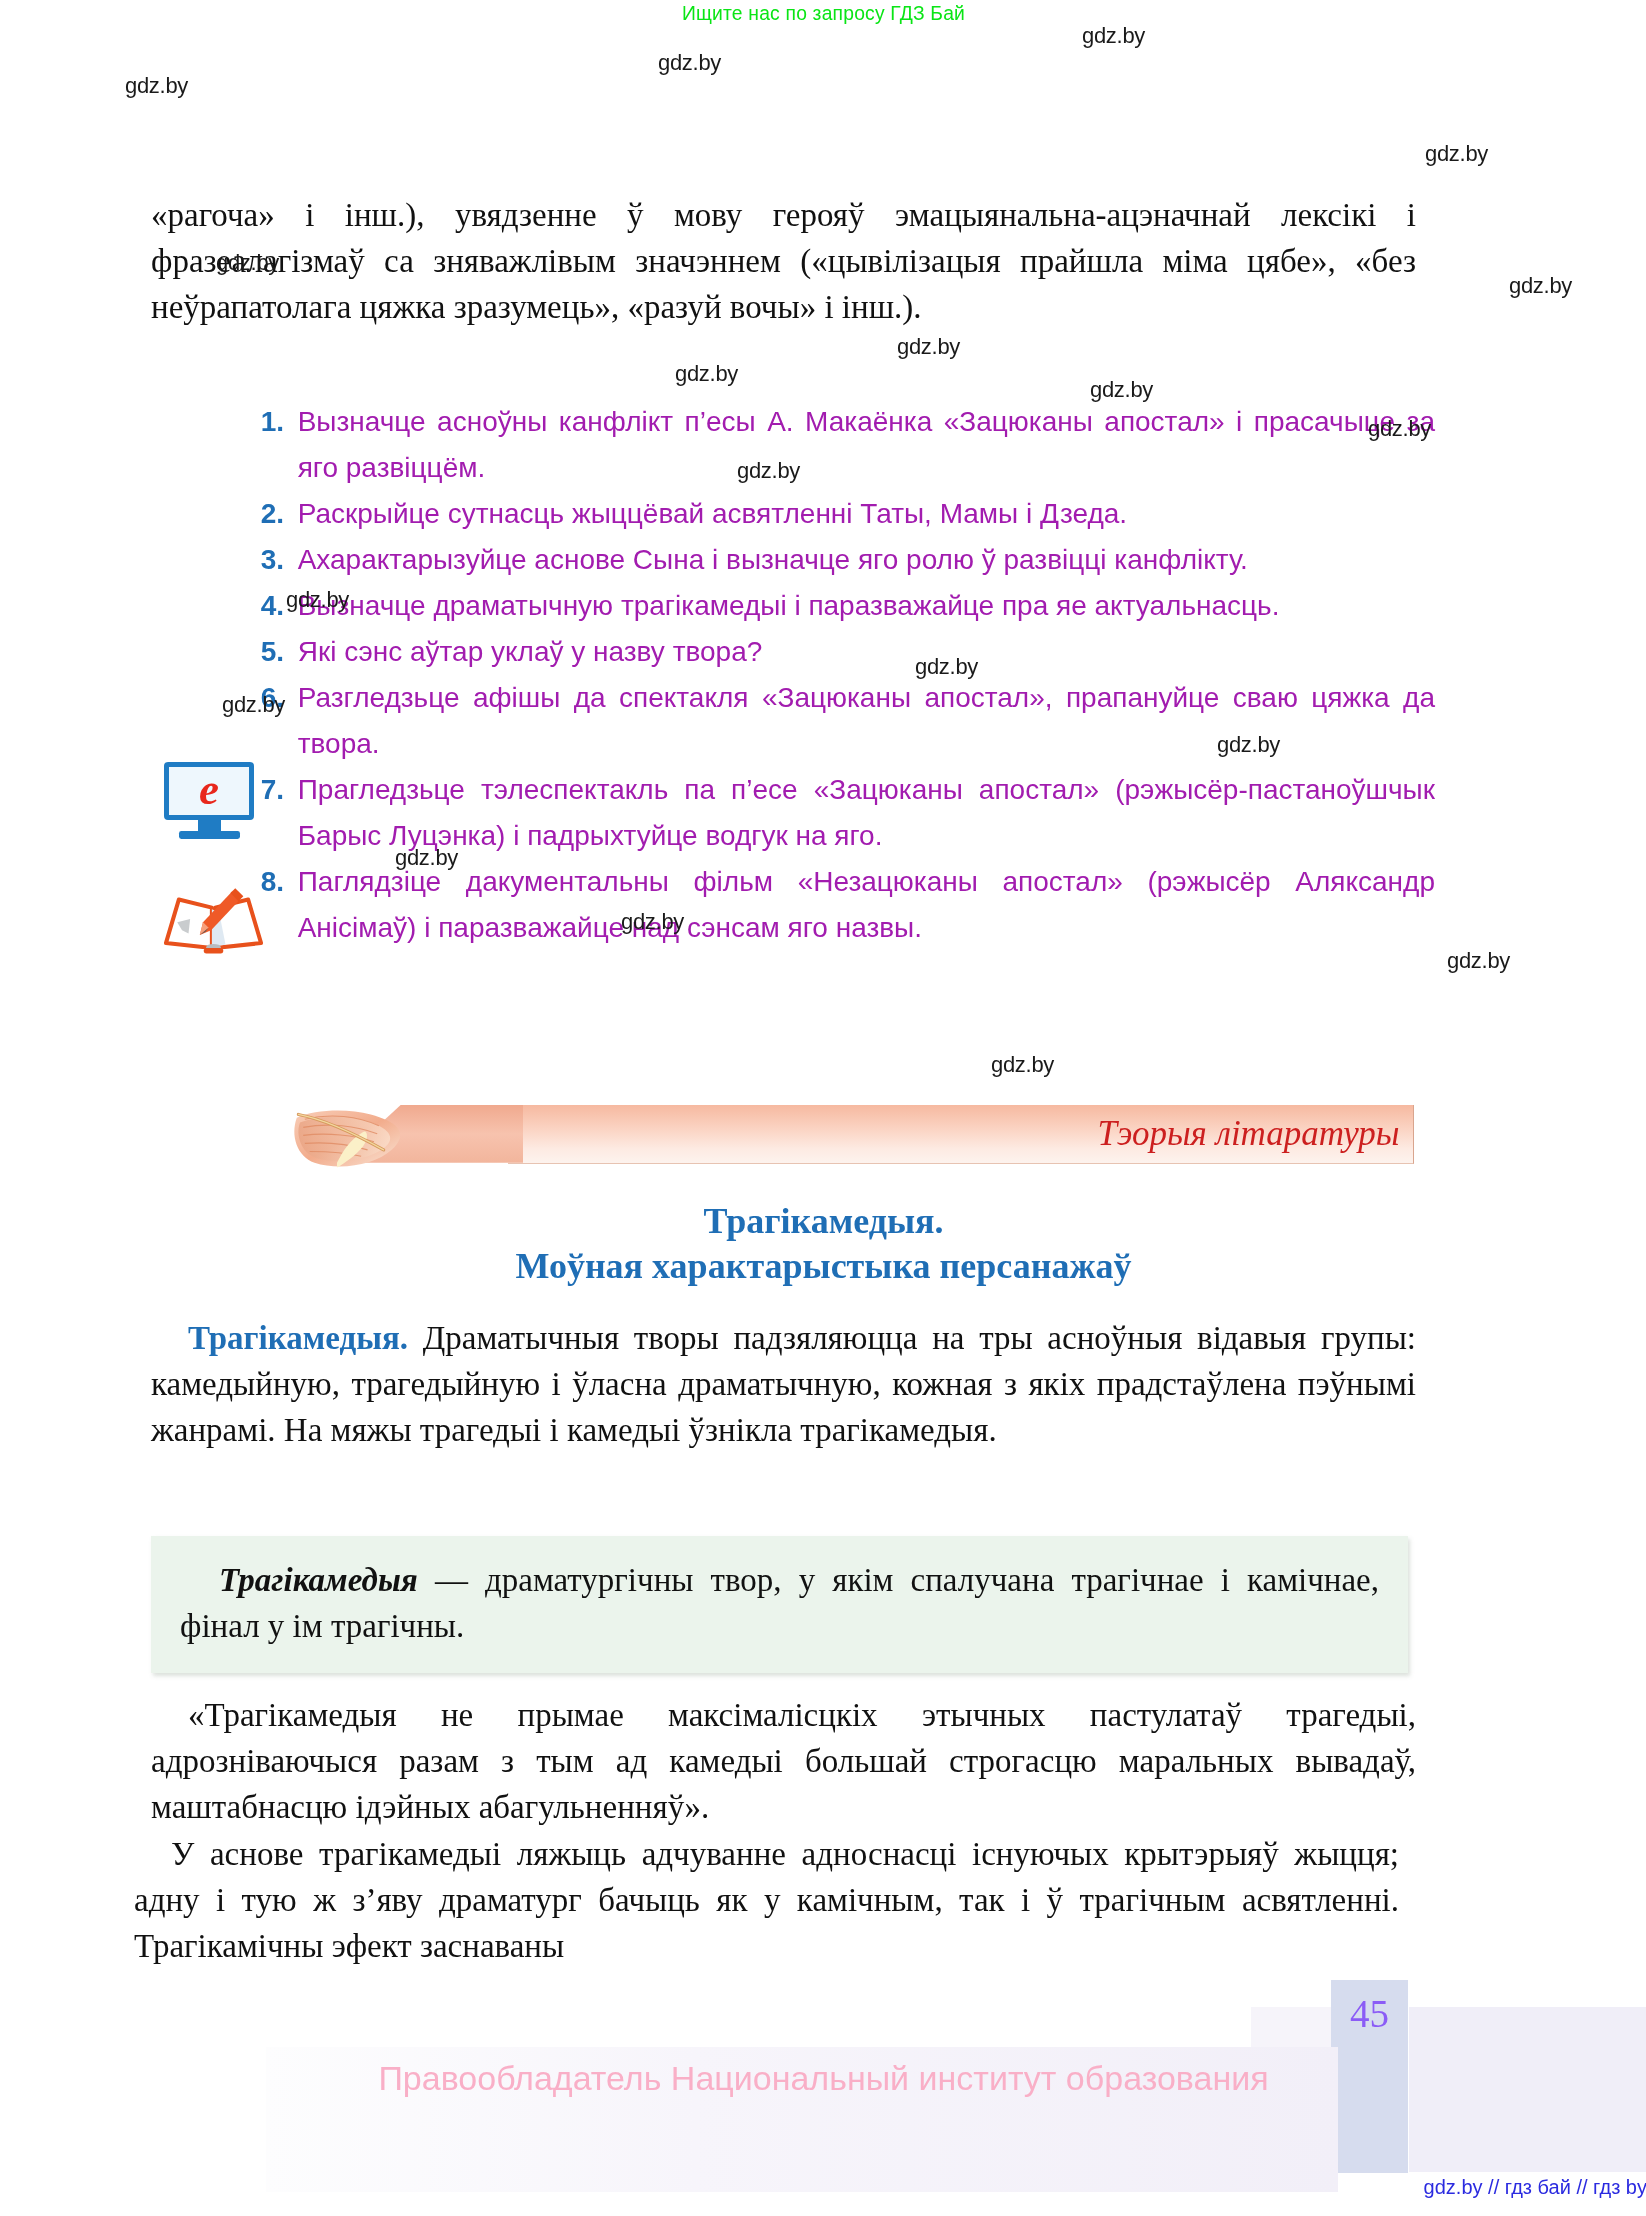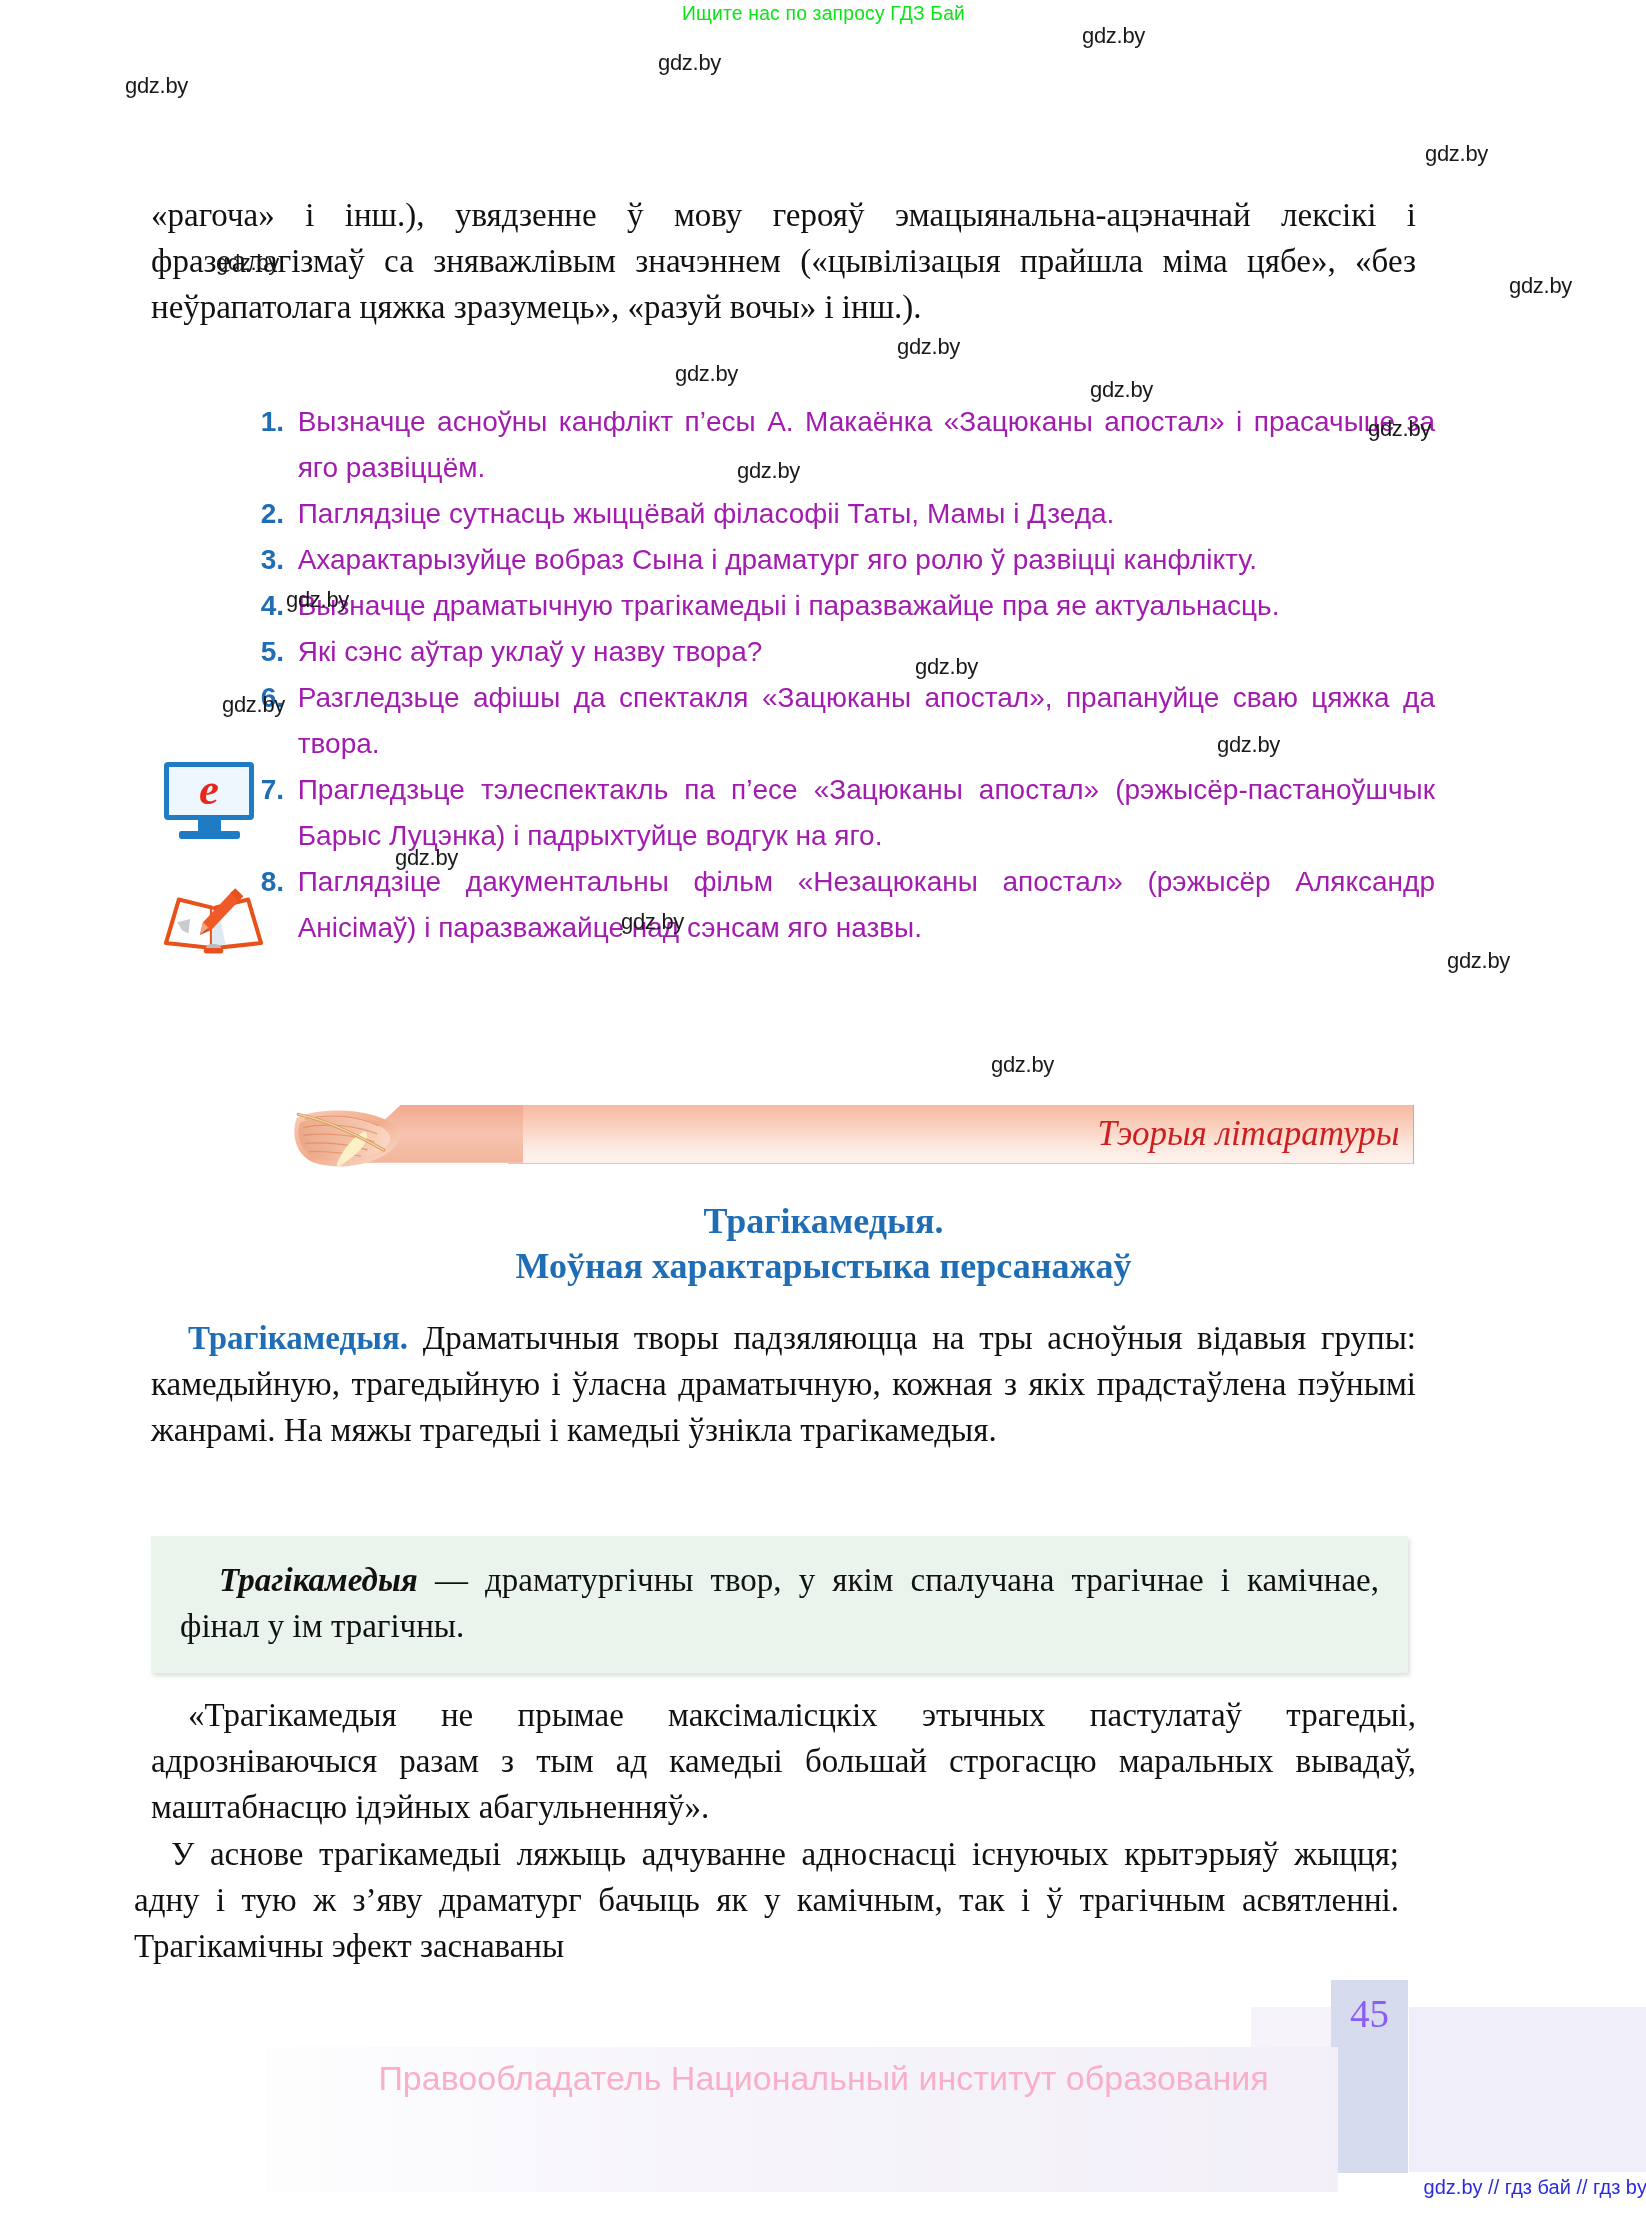--- a/index.html
+++ b/index.html
@@ -304,25 +304,25 @@
 
   <div class="serif-para" style="left:151px; top:192px; width:1265px;">«рагоча» і інш.), увядзенне ў мову герояў эмацыянальна-ацэначнай лексікі і фразеалагізмаў са зняважлівым значэннем («цывілізацыя прайшла міма цябе», «без неўрапатолага цяжка зразумець», «разуй вочы» і інш.).</div>
 
   <div class="tasks">
     <div class="task">
       <div class="task-num">1.</div>
       <div class="task-text">Вызначце асноўны канфлікт п’есы А. Макаёнка «Зацюканы апостал» і прасачыце за яго развіццём.</div>
     </div>
     <div class="task">
       <div class="task-num">2.</div>
-      <div class="task-text nj">Паглядзіце сутнасць жыццёвай філасофіі Таты, Мамы і Дзеда.</div>
+      <div class="task-text nj">Раскрыйце сутнасць жыццёвай асвятленні Таты, Мамы і Дзеда.</div>
     </div>
     <div class="task">
       <div class="task-num">3.</div>
-      <div class="task-text">Ахарактарызуйце вобраз Сына і драматург яго ролю ў развіцці канфлікту.</div>
+      <div class="task-text">Ахарактарызуйце аснове Сына і вызначце яго ролю ў развіцці канфлікту.</div>
     </div>
     <div class="task">
       <div class="task-num">4.</div>
       <div class="task-text">Вызначце драматычную трагікамедыі і паразважайце пра яе актуальнасць.</div>
     </div>
     <div class="task">
       <div class="task-num">5.</div>
       <div class="task-text nj">Які сэнс аўтар уклаў у назву твора?</div>
     </div>
     <div class="task">

